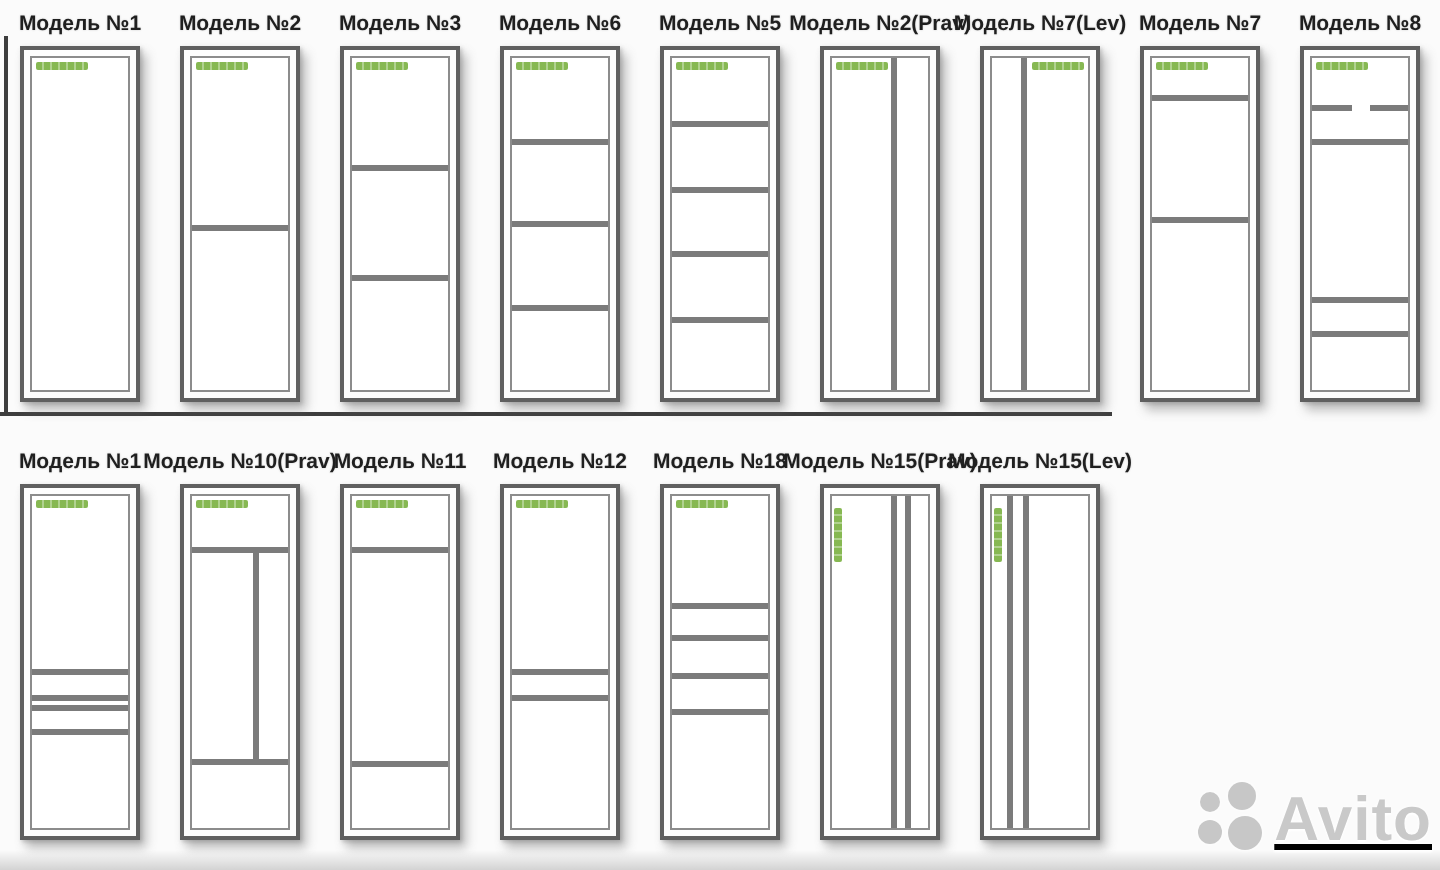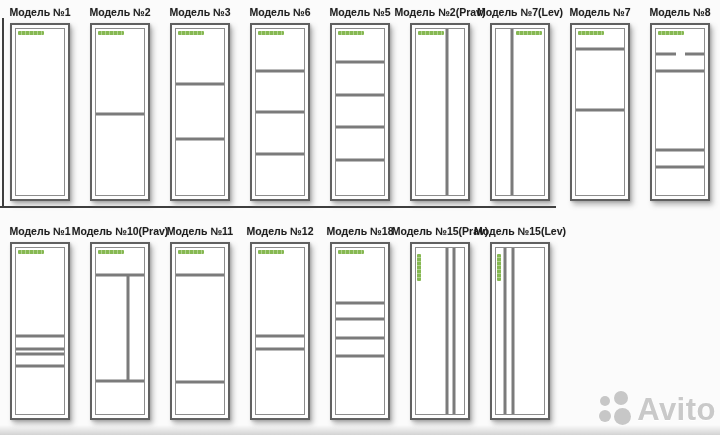--- a/index.html
+++ b/index.html
@@ -36,21 +36,21 @@
   .divider-h{position:absolute;left:0;right:0;height:3px;background:#7b7b7b;transform:translateY(-50%);}
   .divider-h.gapped{background:linear-gradient(to right,#7b7b7b 0 42%,transparent 42% 60%,#7b7b7b 60% 100%);}
   .divider-v{position:absolute;top:0;bottom:0;width:3px;background:#7b7b7b;transform:translateX(-50%);}
   .green-mark{position:absolute;opacity:.9;border-radius:1px;
     background:repeating-linear-gradient(90deg,#79b03f 0 3px,#a8cd83 3px 4px);}
   .green-mark.tl{top:2px;left:2px;width:26px;height:4px;}
   .green-mark.tr{top:2px;right:2px;width:26px;height:4px;}
   .green-mark.lv{top:6px;left:1px;width:4px;height:27px;
     background:repeating-linear-gradient(0deg,#79b03f 0 3px,#a8cd83 3px 4px);}
   
-  .avito{position:absolute;right:4px;bottom:7px;display:flex;align-items:flex-start;gap:3px;z-index:5;}
+  .avito{position:absolute;right:4px;bottom:7px;display:flex;align-items:flex-start;gap:3px;z-index:5;text-decoration:underline;}
   .avito-logo{position:relative;width:37px;height:37px;}
   .avito-logo .c{position:absolute;border-radius:50%;background:#c7c7c7;box-shadow:0 0 2px #ffffff;}
   .avito-logo .c1{width:10px;height:10px;left:3px;top:5px;}
   .avito-logo .c2{width:14px;height:14px;left:17px;top:0px;}
   .avito-logo .c3{width:12px;height:12px;left:2px;top:19px;}
   .avito-logo .c4{width:17px;height:17px;left:17px;top:17px;}
   .avito-text{font-size:31px;font-weight:bold;color:#c9c9c9;line-height:37px;
     text-shadow:0 1px 1px #ffffff,0 0 2px #ffffff;letter-spacing:0.5px;}
 </style>
 </head>

